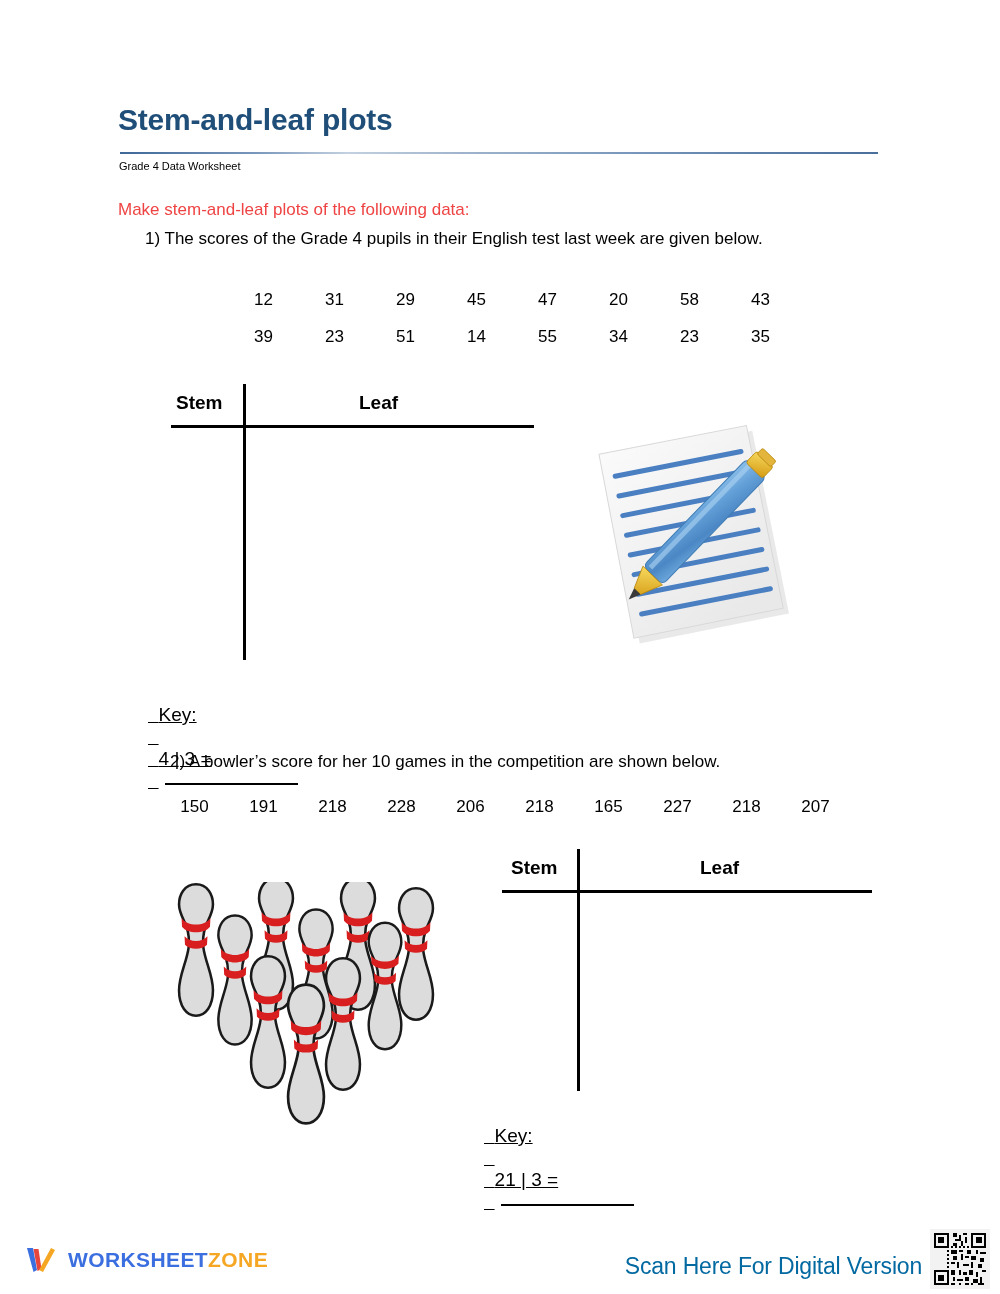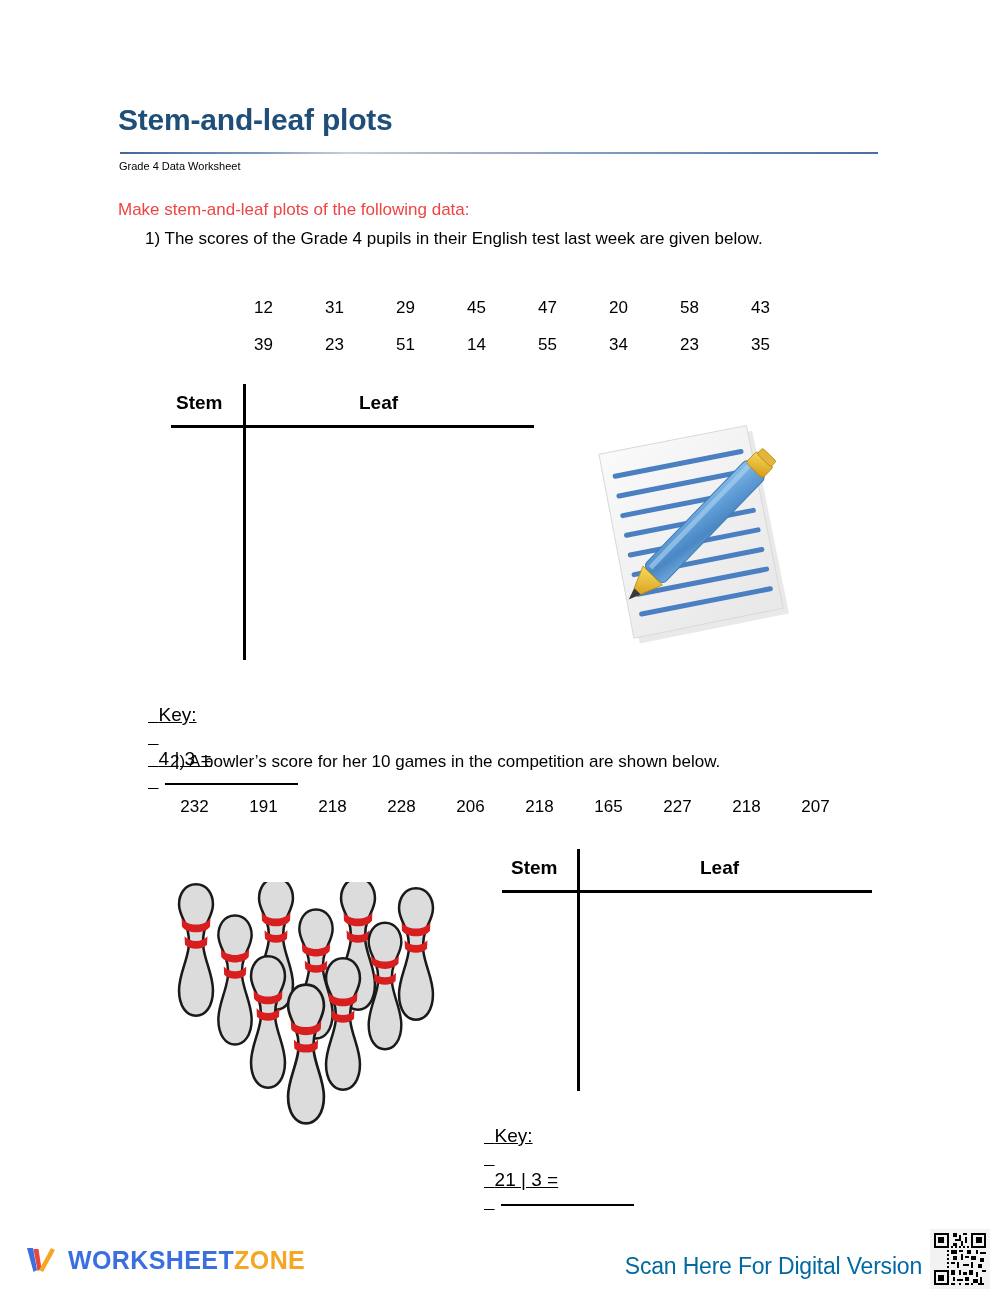--- a/index.html
+++ b/index.html
@@ -70,21 +70,21 @@
     position: absolute;
     display: flex;
     font-size: 17px;
   }
   .data-row span {
     display: inline-block;
     text-align: center;
   }
   #q1-row-1 { left: 228px; top: 290px; }
   #q1-row-2 { left: 228px; top: 327px; }
-  #q1-row-1 span, #q1-row-2 span { width: 71px; margin-top: 8px; }
+  #q1-row-1 span, #q1-row-2 span { width: 71px; }
 
   #q2-row-1 { left: 160px; top: 797px; }
   #q2-row-1 span { width: 69px; }
 
   
   .sl-table { position: absolute; margin-left: 24px; }
   .sl-head {
     position: absolute;
     font-size: 19px;
     font-weight: bold;
@@ -153,21 +153,21 @@
   
   #footer-logo {
     position: absolute;
     left: 24px;
     top: 1243px;
     display: flex;
     align-items: center;
     gap: 10px;
   }
   .logo-text {
-    font-size: 25px;
+    font-size: 21px;
     font-weight: bold;
     letter-spacing: 0.4px;
   }
   .logo-worksheet { color: #3b6fe0; }
   .logo-zone { color: #f5a623; }
 
   #scan-text {
     position: absolute;
     right: 78px;
     top: 1253px;
@@ -272,21 +272,21 @@
     <rect x="99" y="0" width="19" height="8" rx="2" fill="#e3b53c" stroke="#b8860b" stroke-width="0.8"></rect>
 
     <polygon points="95,168 122,168 113,190 104,190" fill="url(#tipGrad)" stroke="#b8860b" stroke-width="0.8"></polygon>
     <polygon points="104,190 113,190 108,202" fill="#3a3a3a"></polygon>
   </g>
 </svg>
 
 <div class="q2-text">2) A bowler’s score for her 10 games in the competition are shown below.</div>
 
 <div class="data-row" id="q2-row-1">
-  <span>232</span>
+  <span>150</span>
   <span>191</span>
   <span>218</span>
   <span>228</span>
   <span>206</span>
   <span>218</span>
   <span>165</span>
   <span>227</span>
   <span>218</span>
   <span>207</span>
 </div>

